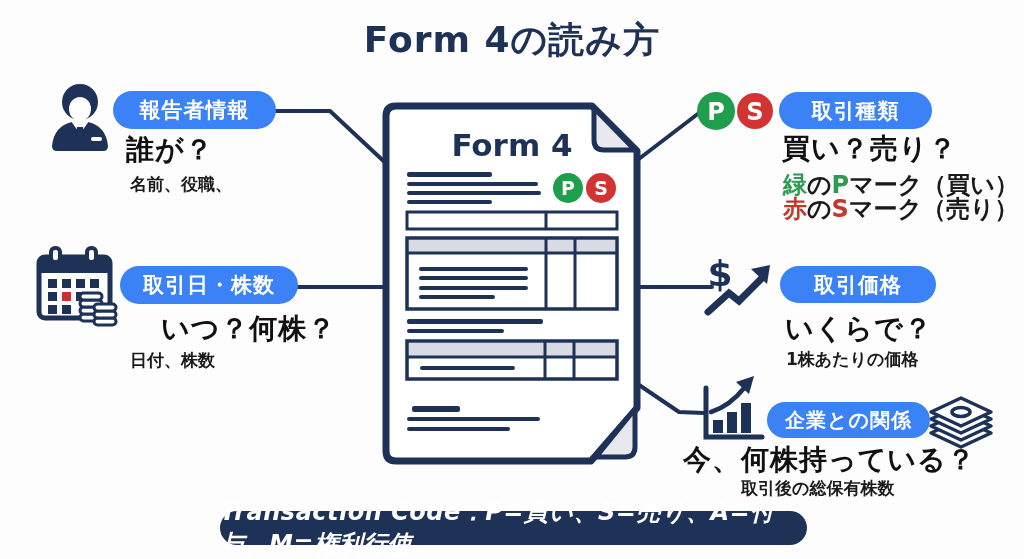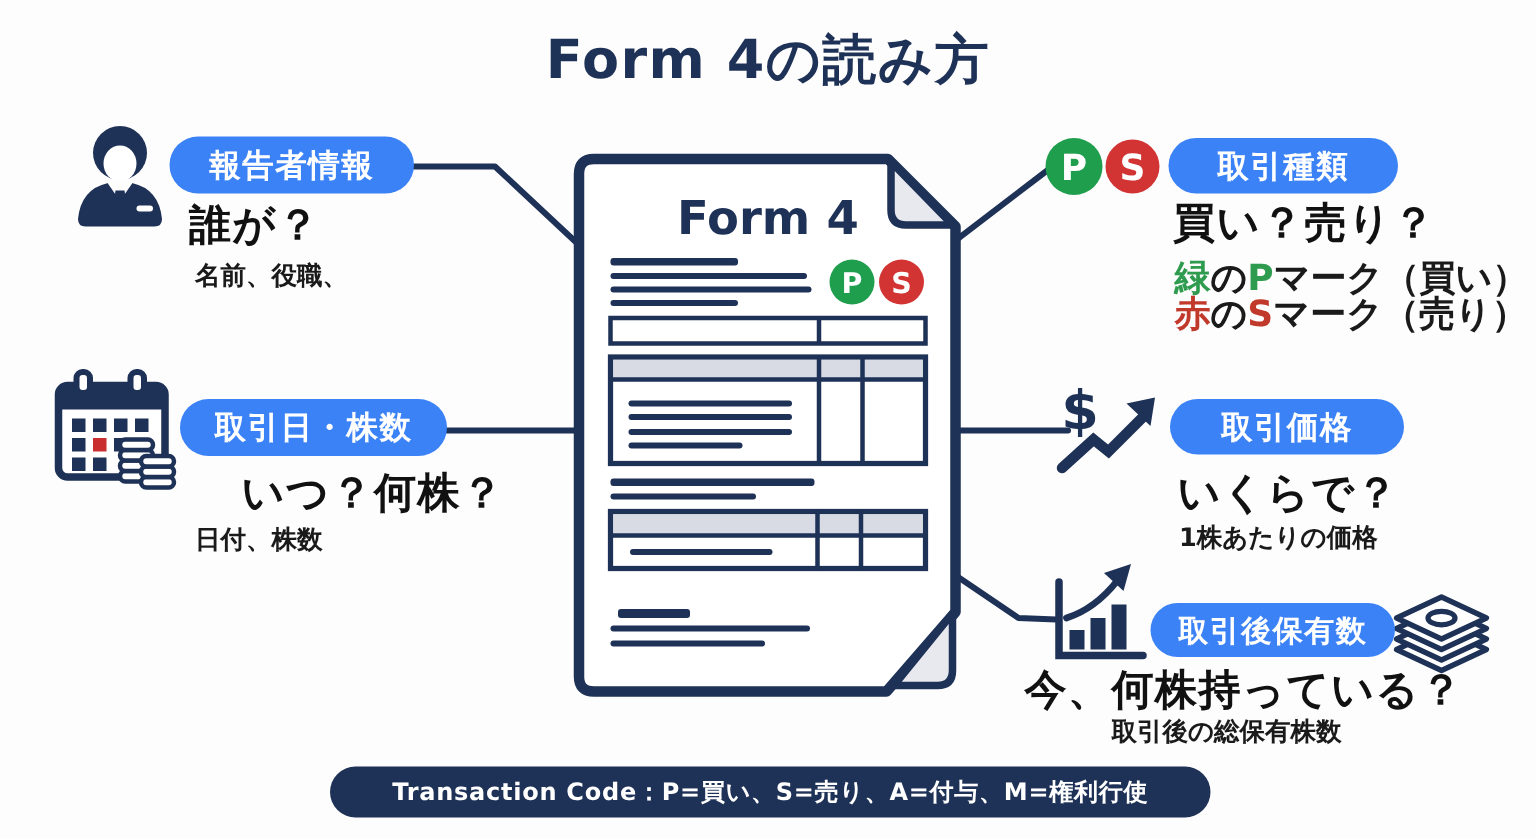--- a/index.html
+++ b/index.html
@@ -19,21 +19,21 @@
     font-weight:bold;font-size:21px;letter-spacing:1px;box-sizing:border-box;
   }
   .heading{font-size:28px;font-weight:800;color:#111;letter-spacing:1px;white-space:nowrap;}
   .small{font-size:17px;font-weight:600;color:#1a1a1a;line-height:23px;white-space:nowrap;}
   .mark-line{font-size:24px;font-weight:bold;color:#1a1a1a;white-space:nowrap;line-height:24px;}
   .green-t{color:#2e9b4f;}
   .red-t{color:#c0392b;}
   .footer-bar{
     background:#1e3156;color:#fff;border-radius:17px;
     display:flex;align-items:center;justify-content:center;
-    font-size:16px;font-weight:bold;letter-spacing:0.5px;
+    font-size:24px;font-weight:bold;letter-spacing:0.5px;font-style:italic;
   }
   svg text{font-family:"DejaVu Sans","Liberation Sans",sans-serif;}
 </style>
 </head>
 <body>
 
 <div id="canvas">
 
   <svg id="layer-svg" width="1024" height="559" viewBox="0 0 1024 559">
 
@@ -197,19 +197,19 @@
     <span class="green-t">緑</span><span>の</span><span class="green-t">P</span><span>マーク（買い）</span>
   </div>
   <div class="abs mark-line" style="left:783px;top:197px;">
     <span class="red-t">赤</span><span>の</span><span class="red-t">S</span><span>マーク（売り）</span>
   </div>
 
   <div class="abs heading" style="left:785px;top:310px;">いくらで？</div>
   <div class="abs badge" style="left:780px;top:266px;width:156px;height:37px;">取引価格</div>
   <div class="abs small" style="left:786px;top:348px;">1株あたりの価格</div>
 
-  <div class="abs badge" style="left:767px;top:402px;width:163px;height:36px;font-size:20px;">取引後保有数</div>
+  <div class="abs badge" style="left:767px;top:402px;width:163px;height:36px;font-size:20px;">企業との関係</div>
   <div class="abs heading" style="left:683px;top:441px;">今、何株持っている？</div>
   <div class="abs small" style="left:741px;top:477px;">取引後の総保有株数</div>
 
   <div class="abs footer-bar" style="left:220px;top:511px;width:587px;height:34px;">Transaction Code：P=買い、S=売り、A=付与、M=権利行使</div>
 
 </div>
 
 </body></html>

